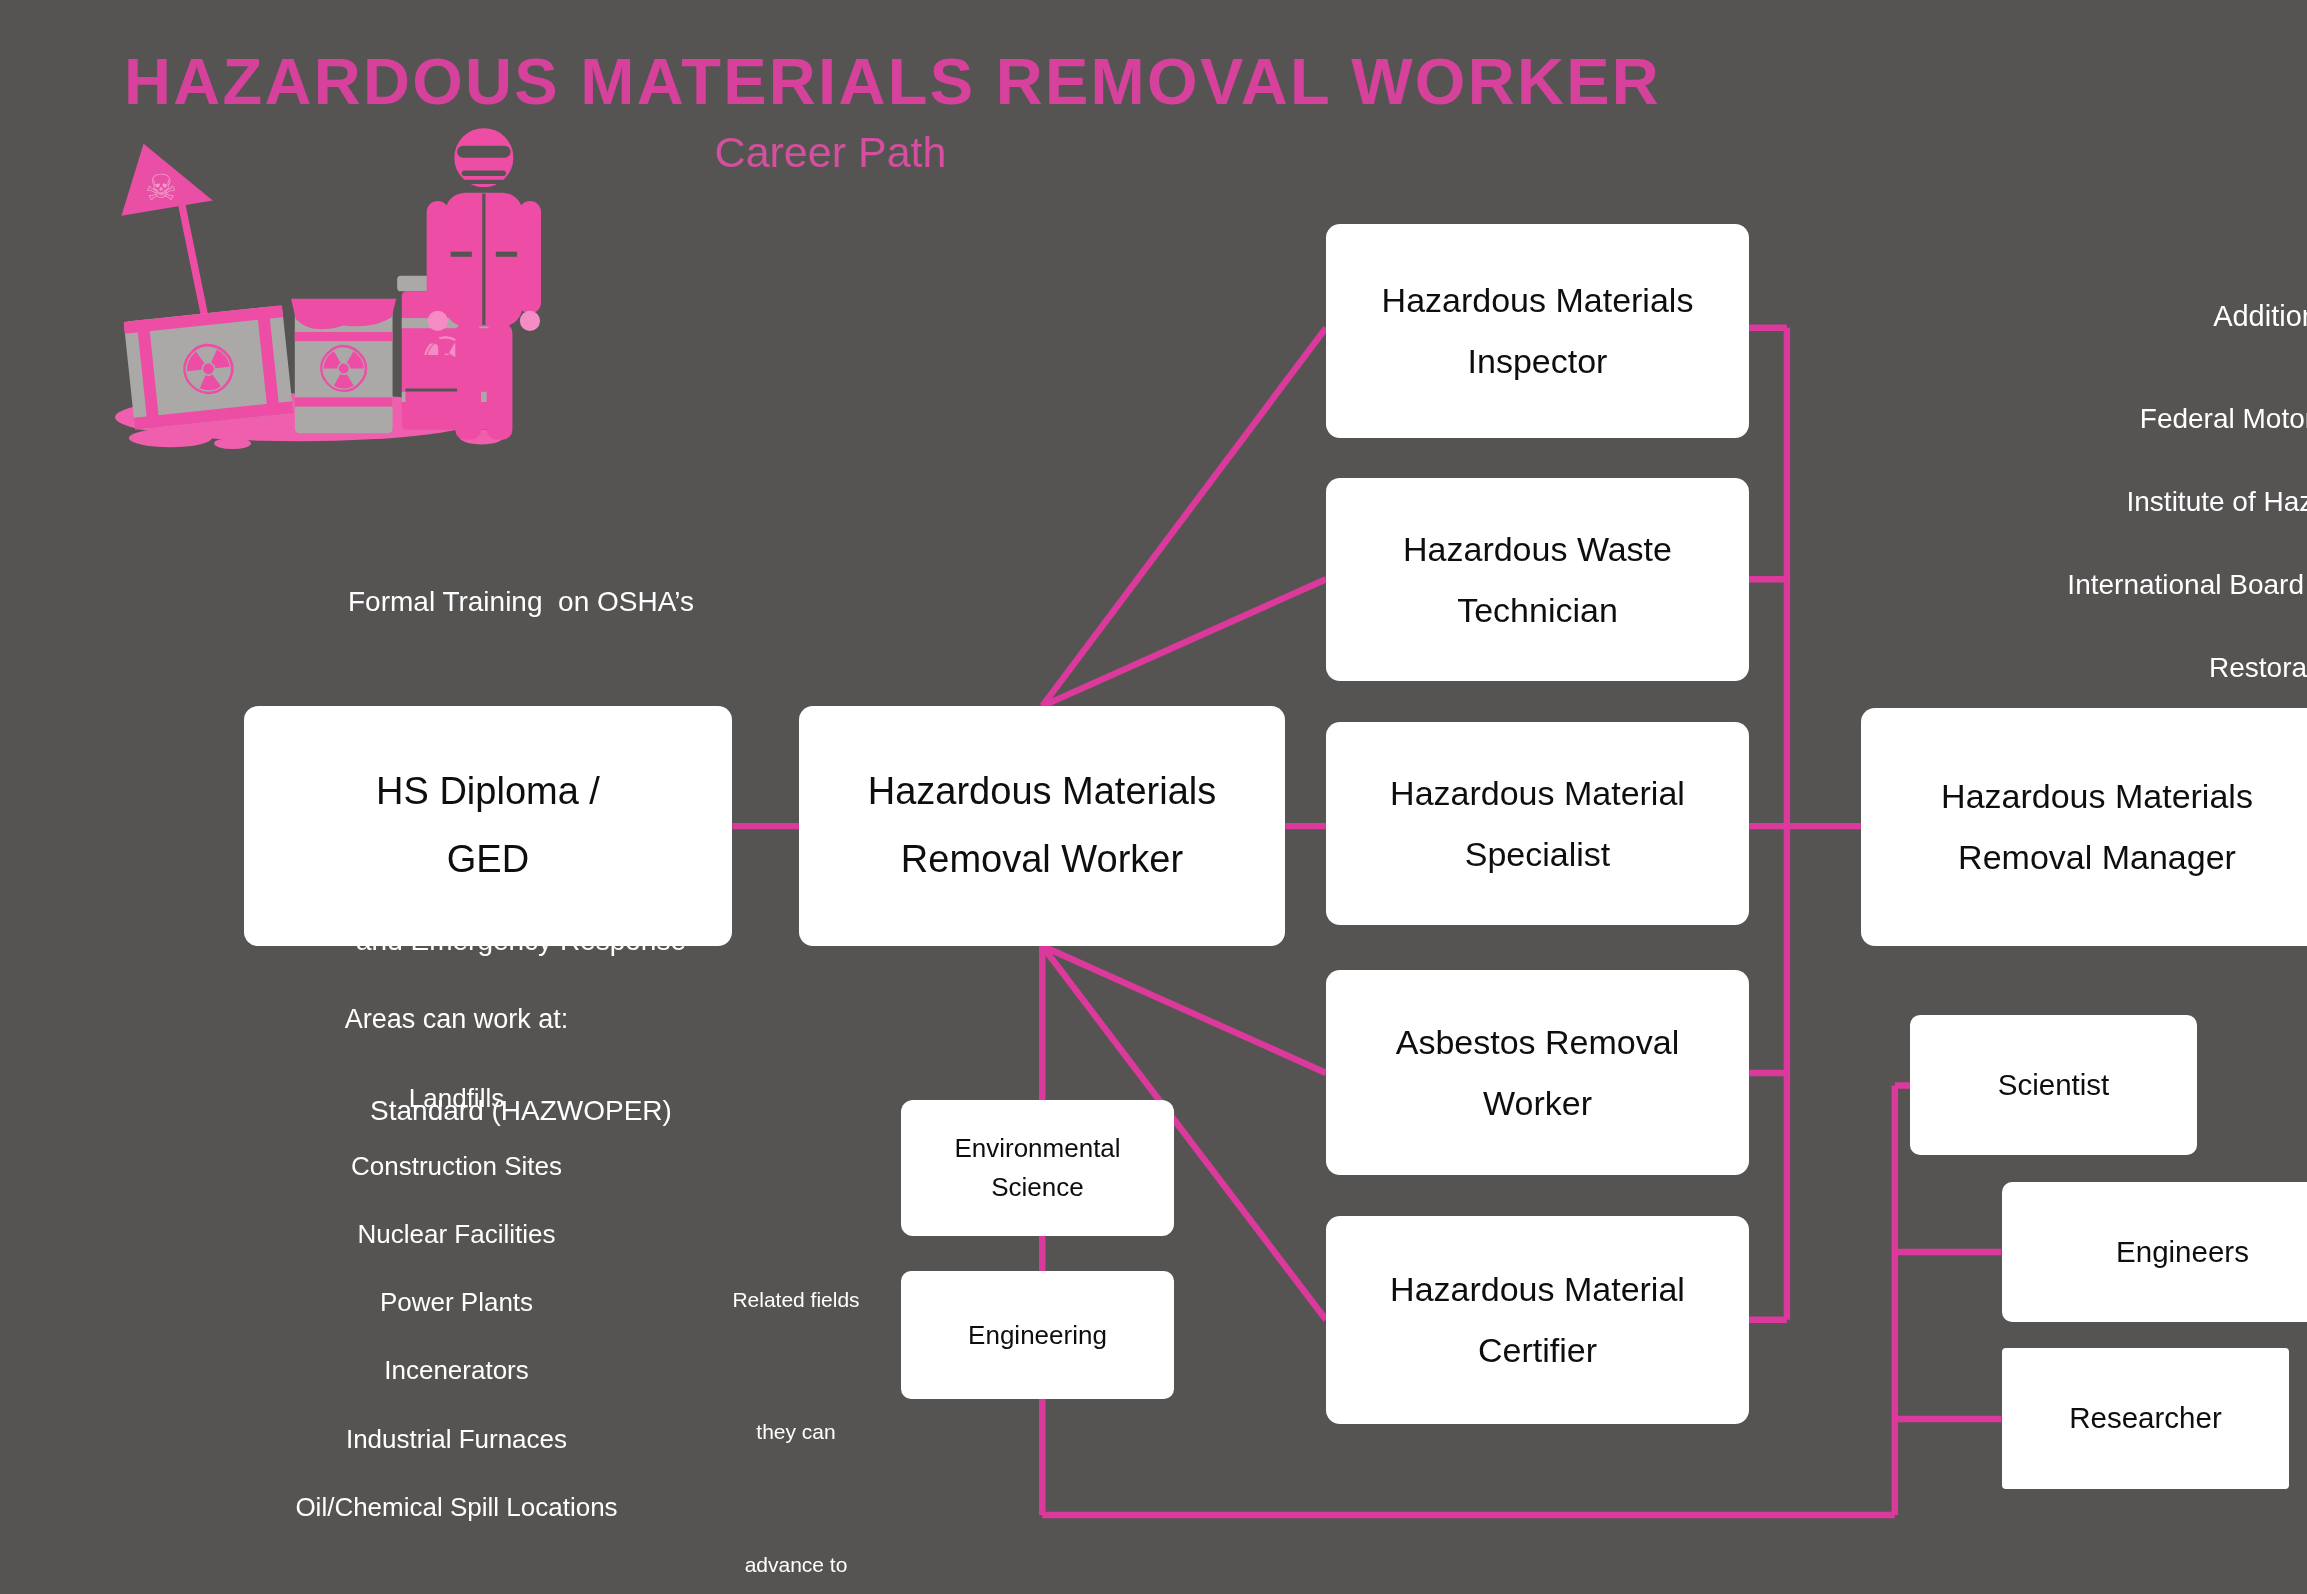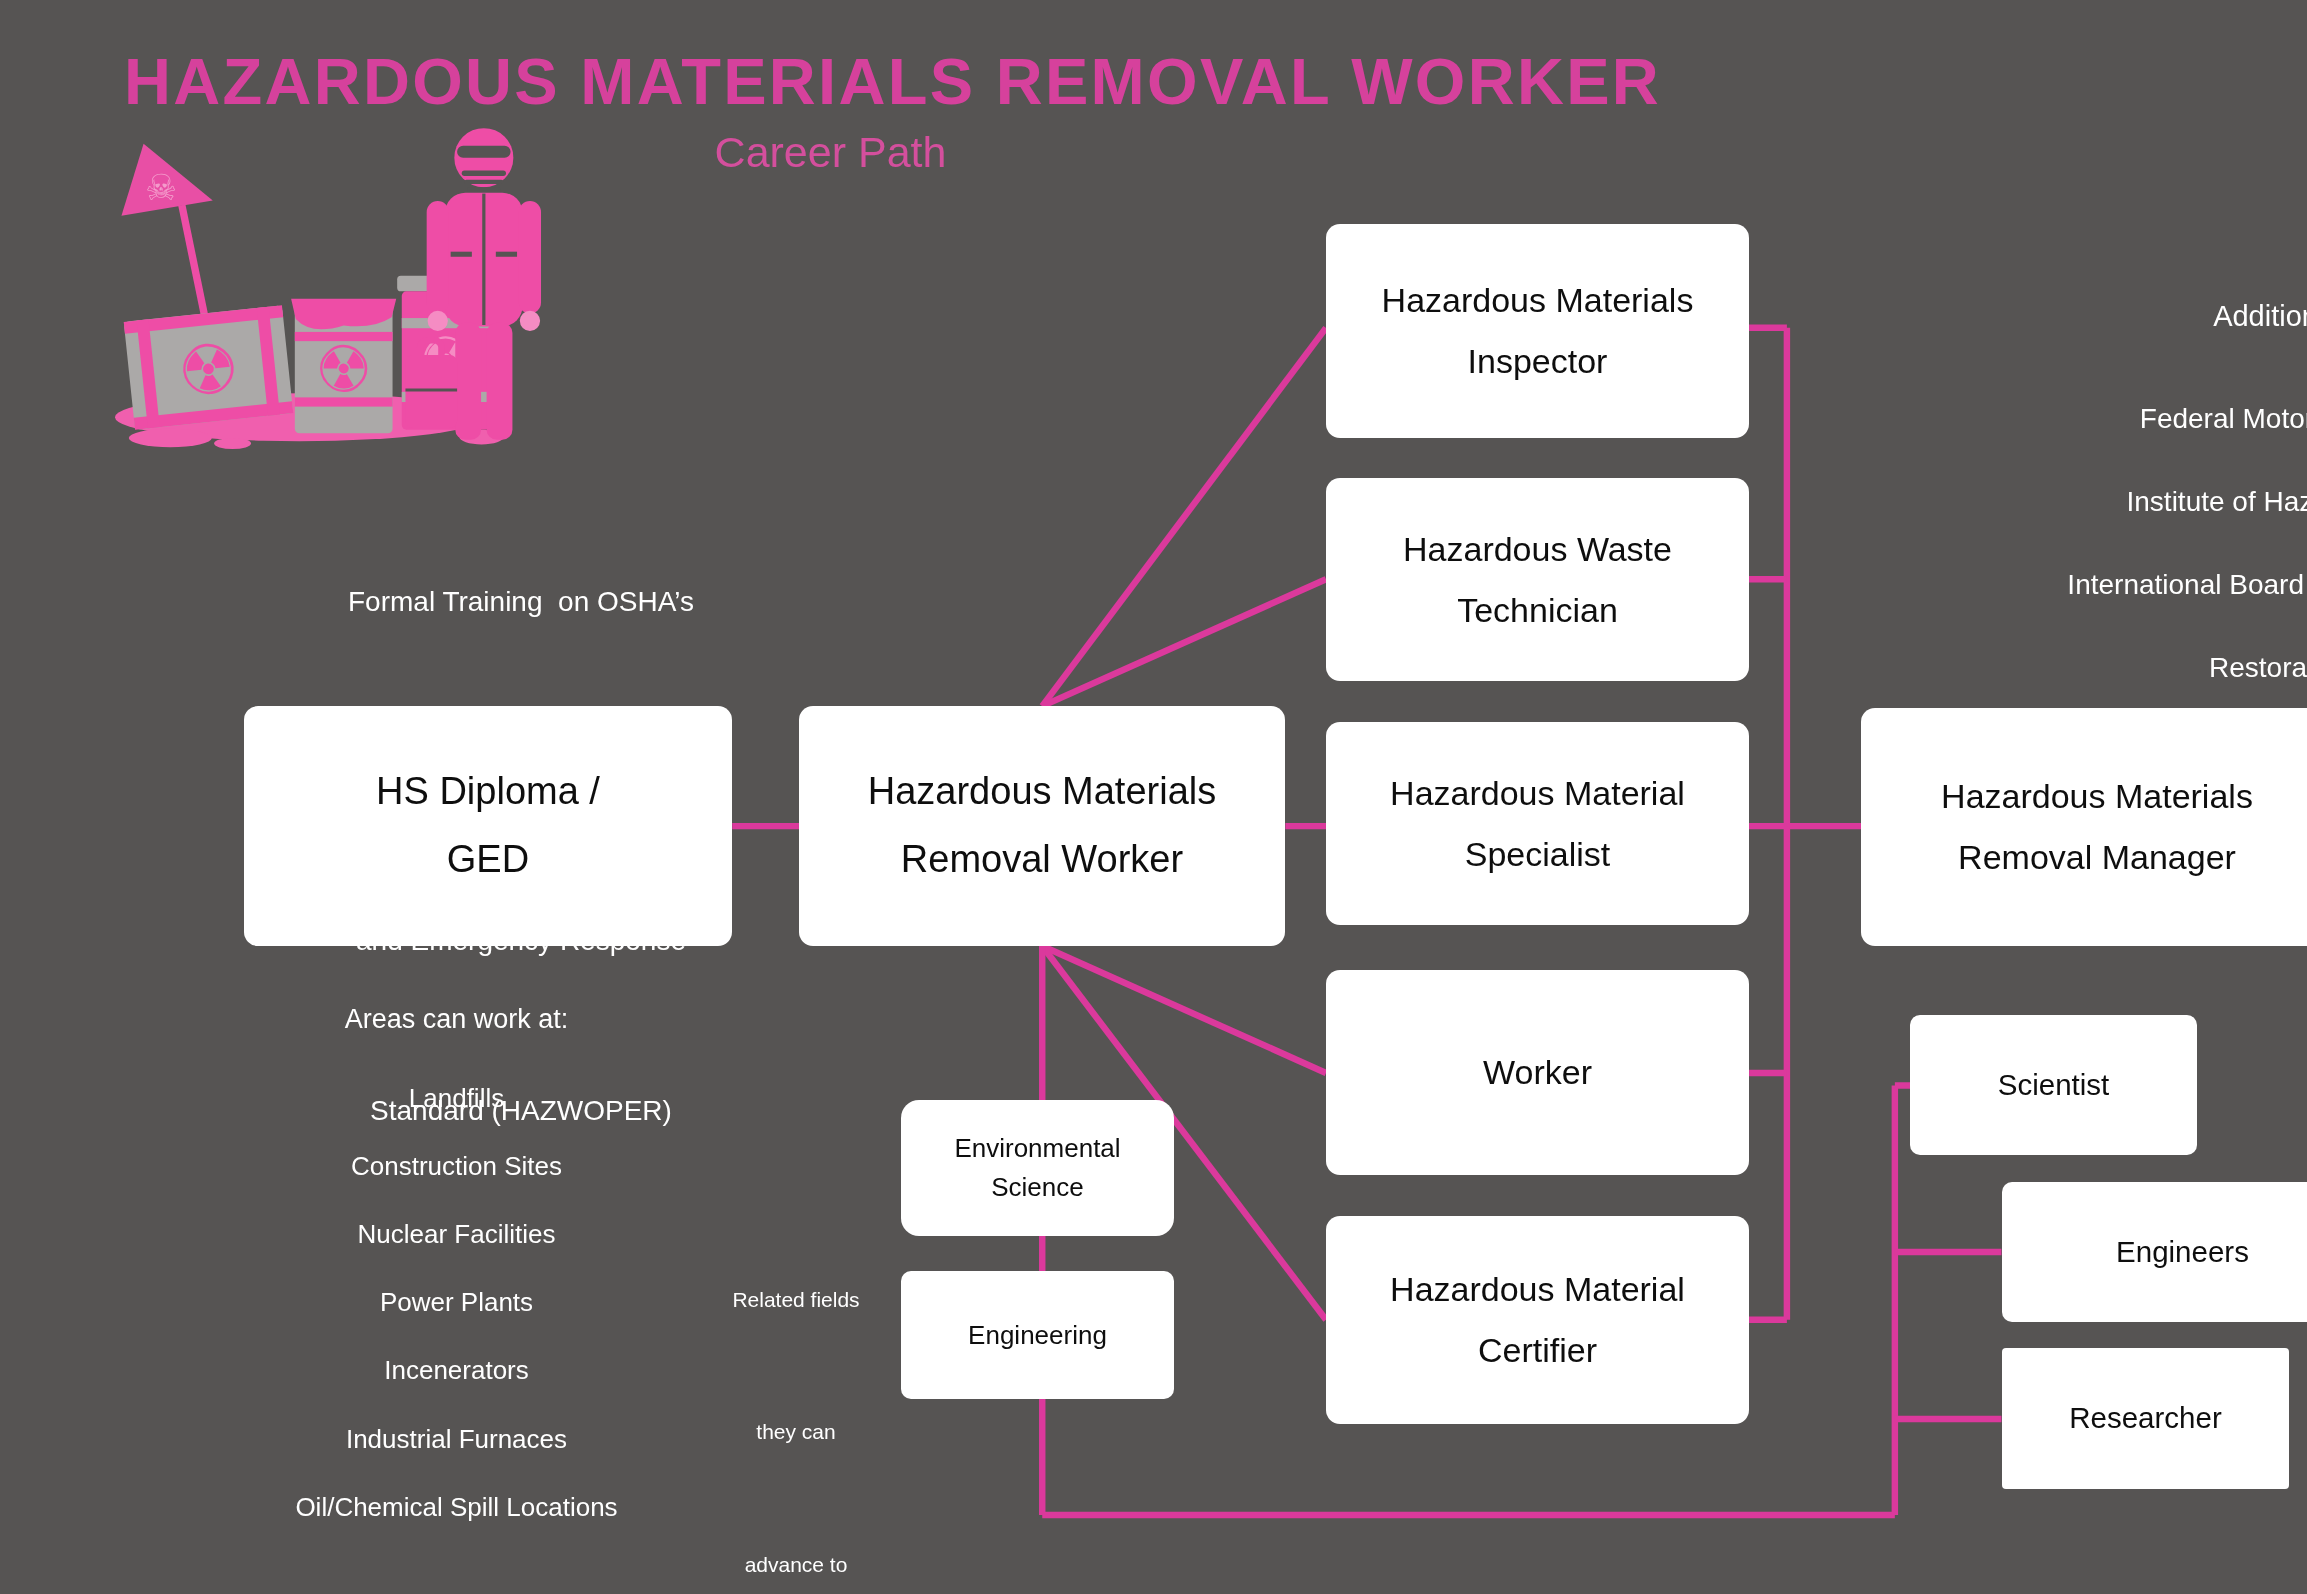--- a/index.html
+++ b/index.html
@@ -43,21 +43,21 @@
   }
   .node div { line-height: 1.78; }
   #node-hs         { left:  244px; top: 706px; width: 488px; height: 240px; font-size: 38px; }
   #node-worker     { left: 799px; top: 706px; width: 486px; height: 240px; font-size: 38px; }
   #node-inspector  { left: 1326px; top:  224px; width:  423px; height: 214px; font-size: 34px; }
   #node-technician { left: 1326px; top: 478px; width:  423px; height: 203px; font-size: 34px; }
   #node-specialist { left: 1326px; top: 722px; width:  423px; height: 203px; font-size: 34px; }
   #node-asbestos   { left: 1326px; top: 970px; width:  423px; height: 205px; font-size: 34px; }
   #node-certifier  { left: 1326px; top: 1216px; width:  423px; height: 208px; font-size: 34px; }
   #node-manager    { left: 1861px; top: 708px; width: 472px; height: 238px; font-size: 34px; }
-  #node-envsci     { left: 901px; top: 1100px; width:  273px; height: 136px; font-size: 26px; border-radius: 18px; }
+  #node-envsci     { left: 901px; top: 1100px; width:  273px; height: 136px; font-size: 26px; border-radius: 12px; }
   #node-envsci div, #node-engineering div { line-height: 1.5; }
   #node-engineering{ left: 901px; top: 1271px; width:  273px; height: 128px; font-size: 26px; border-radius: 10px; }
   #node-scientist  { left: 1910px; top: 1015px; width:  287px; height: 140px; font-size: 29.5px; border-radius: 10px; }
   #node-engineers  { left: 2002px; top: 1182px; width:  287px; height: 140px; font-size: 29.5px; border-radius: 10px; padding-left: 37px; }
   #node-researcher { left: 2002px; top: 1348px; width:  287px; height: 141px; font-size: 29.5px; border-radius: 4px; }
 </style>
 </head>
 <body>
 
 <svg class="edges" width="3189" height="1595" viewBox="0 0 6912 3456">
@@ -196,20 +196,21 @@
 </div>
 <div class="node" id="node-technician">
   <div>Hazardous Waste</div>
   <div>Technician</div>
 </div>
 <div class="node" id="node-specialist">
   <div>Hazardous Material</div>
   <div>Specialist</div>
 </div>
 <div class="node" id="node-asbestos">
+  <div>Asbestos Removal</div>
   <div>Worker</div>
 </div>
 <div class="node" id="node-certifier">
   <div>Hazardous Material</div>
   <div>Certifier</div>
 </div>
 <div class="node" id="node-manager">
   <div>Hazardous Materials</div>
   <div>Removal Manager</div>
 </div>

